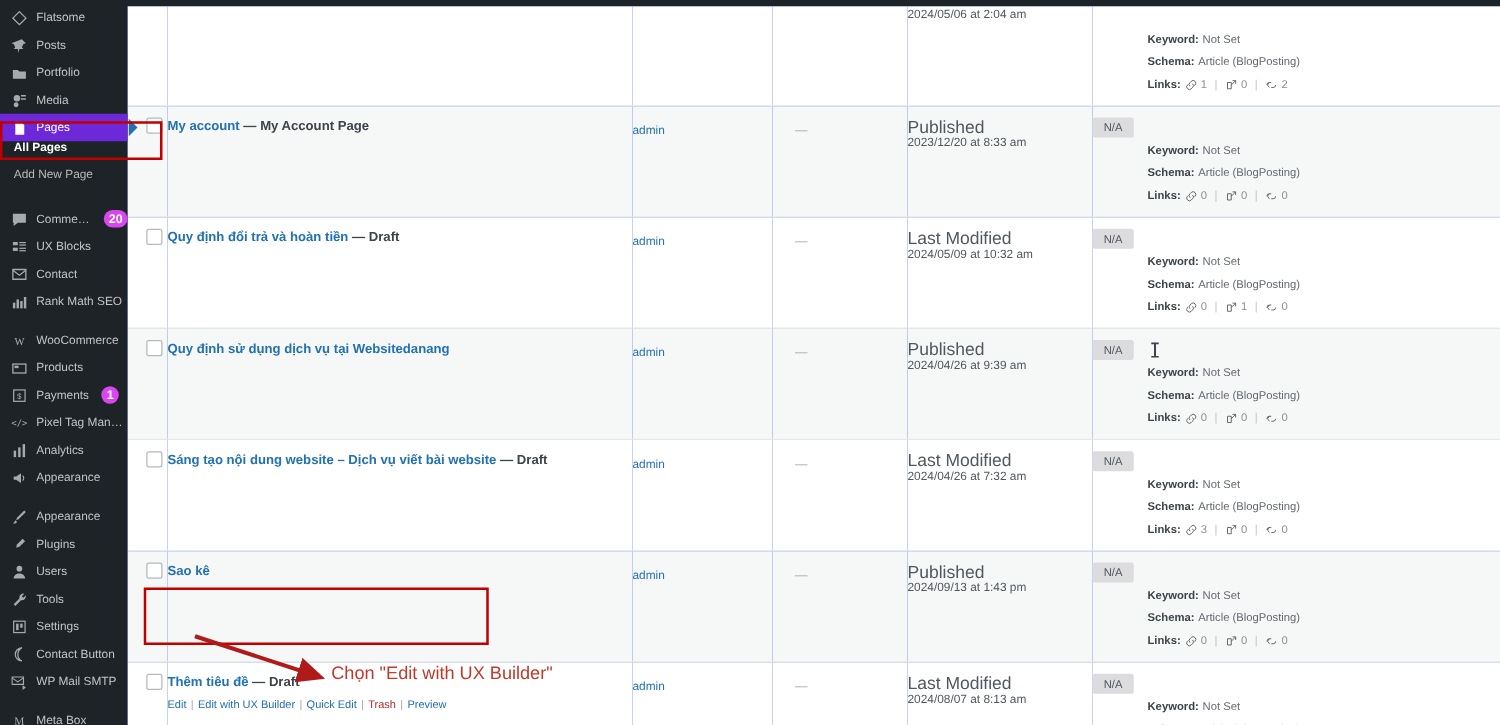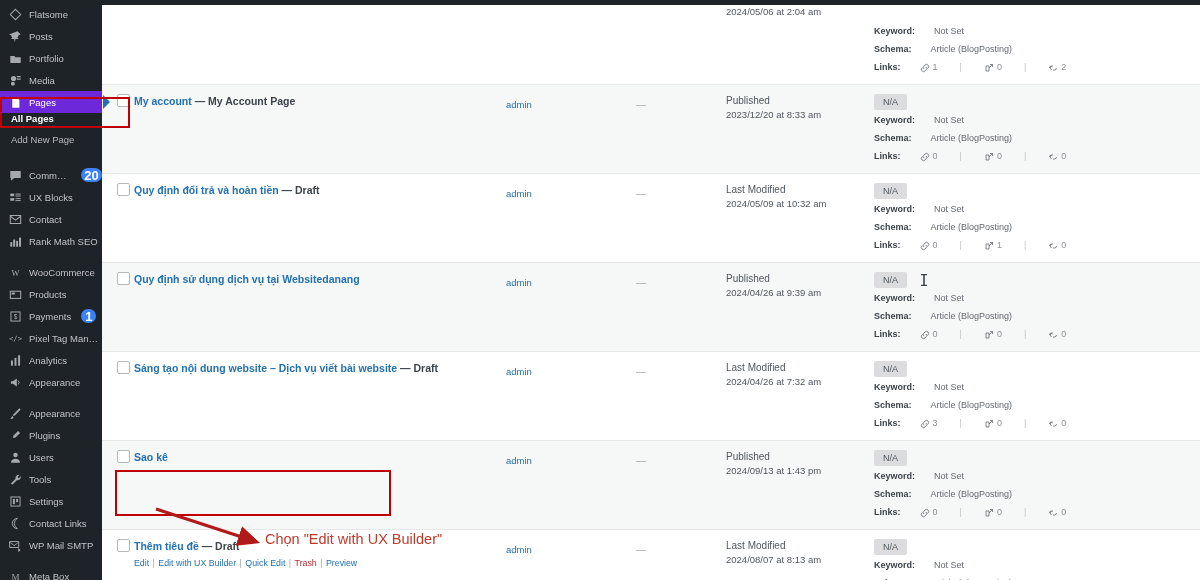--- a/index.html
+++ b/index.html
@@ -50,22 +50,22 @@
   .submenu-item {
     height: 21px; display: flex; align-items: flex-start;
     padding-left: 11px; font-size: 9.5px; color: #b9babc;
   }
   .submenu-item.current { color: #fff; font-weight: bold; }
   .menu-sep { height: 9px; }
 
   .badge-count {
     display: inline-flex; align-items: center; justify-content: center;
     min-width: 14px; height: 14px; padding: 0 4px;
-    border-radius: 7px; background: #3b82f6; color: #fff;
-    font-size: 13px; font-weight: bold; margin-left: 3px;
+    border-radius: 7px; background: #d946ef; color: #fff;
+    font-size: 10px; font-weight: bold; margin-left: 3px;
   }
 
   
   .content {
     position: absolute; left: 102px; top: 5px;
     width: 1098px; height: 575px; background: #1d4ed8;
     overflow: hidden;
   }
   .table { width: 1098px; border-collapse: collapse; table-layout: fixed; }
   .table col.c-cb   { width: 32px; }
@@ -98,36 +98,36 @@
   .row-actions {
     margin-top: 4px; font-size: 8.8px; color: #787c82;
     line-height: 12px; white-space: nowrap;
   }
   .row-actions a { color: #2271b1; text-decoration: none; }
   .row-actions a.trash { color: #b32d2e; }
   .row-actions .sep { color: #a7aaad; padding: 0 1px; }
 
   .author { font-size: 9.5px; color: #2271b1; }
   .dash { font-size: 10px; color: #a7aaad; padding-left: 18px; }
-  .date-status { font-size: 10px; color: #50575e; line-height: 14px; }
+  .date-status { font-size: 14px; color: #50575e; line-height: 14px; }
   .date-val { font-size: 9.5px; color: #50575e; line-height: 14px; }
 
   
   .seo { padding-left: 18px; }
   .seo-top { display: flex; align-items: center; gap: 12px; height: 16px; }
   .na-badge {
     display: inline-flex; align-items: center; justify-content: center;
     background: #dcdcde; color: #50575e;
     font-size: 9px; padding: 2px 9px; border-radius: 2px; line-height: 12px;
   }
   .ibeam { width: 10px; height: 14px; display: inline-block; }
   .ibeam svg { width: 10px; height: 14px; fill: #3c434a; display: block; }
   .seo-line {
     font-size: 9px; color: #646970; line-height: 15px; margin-top: 3px;
-    display: flex; align-items: flex-end; gap: 19px;
+    display: flex; align-items: flex-end; gap: 3px; margin-left: 44px;
   }
   .seo-line b { color: #3c434a; font-weight: bold; }
   .lnk { display: inline-flex; align-items: center; gap: 3px; }
   .lnk svg { width: 10px; height: 10px; stroke: #50575e; fill: none; stroke-width: 1.4; }
   .lnk .n { color: #8c8f94; font-size: 9px; }
   .pipe { color: #c3c4c7; padding: 0 3px; font-size: 9px; }
 
   
   .anno-box {
     position: absolute; border: 2.5px solid #c00000;
@@ -365,21 +365,21 @@
       </span>
       <span class="menu-label">Settings</span>
     </div>
 
     <div class="menu-item">
       <span class="ic">
         <svg viewBox="0 0 20 20">
             <path d="M13 2a8 8 0 100 16 9 9 0 010-16z" fill="none" stroke="currentColor" stroke-width="1.5"></path>
           </svg>
       </span>
-      <span class="menu-label">Contact Links</span>
+      <span class="menu-label">Contact Button</span>
     </div>
 
     <div class="menu-item">
       <span class="ic">
         <svg viewBox="0 0 20 20">
             <path d="M1 4h14v9H1z" fill="none" stroke="currentColor" stroke-width="1.5"></path>
             <path d="M1 5l7 5 7-5" fill="none" stroke="currentColor" stroke-width="1.3"></path>
             <path d="M14 14l4 3-4 3z"></path>
           </svg>
       </span>

